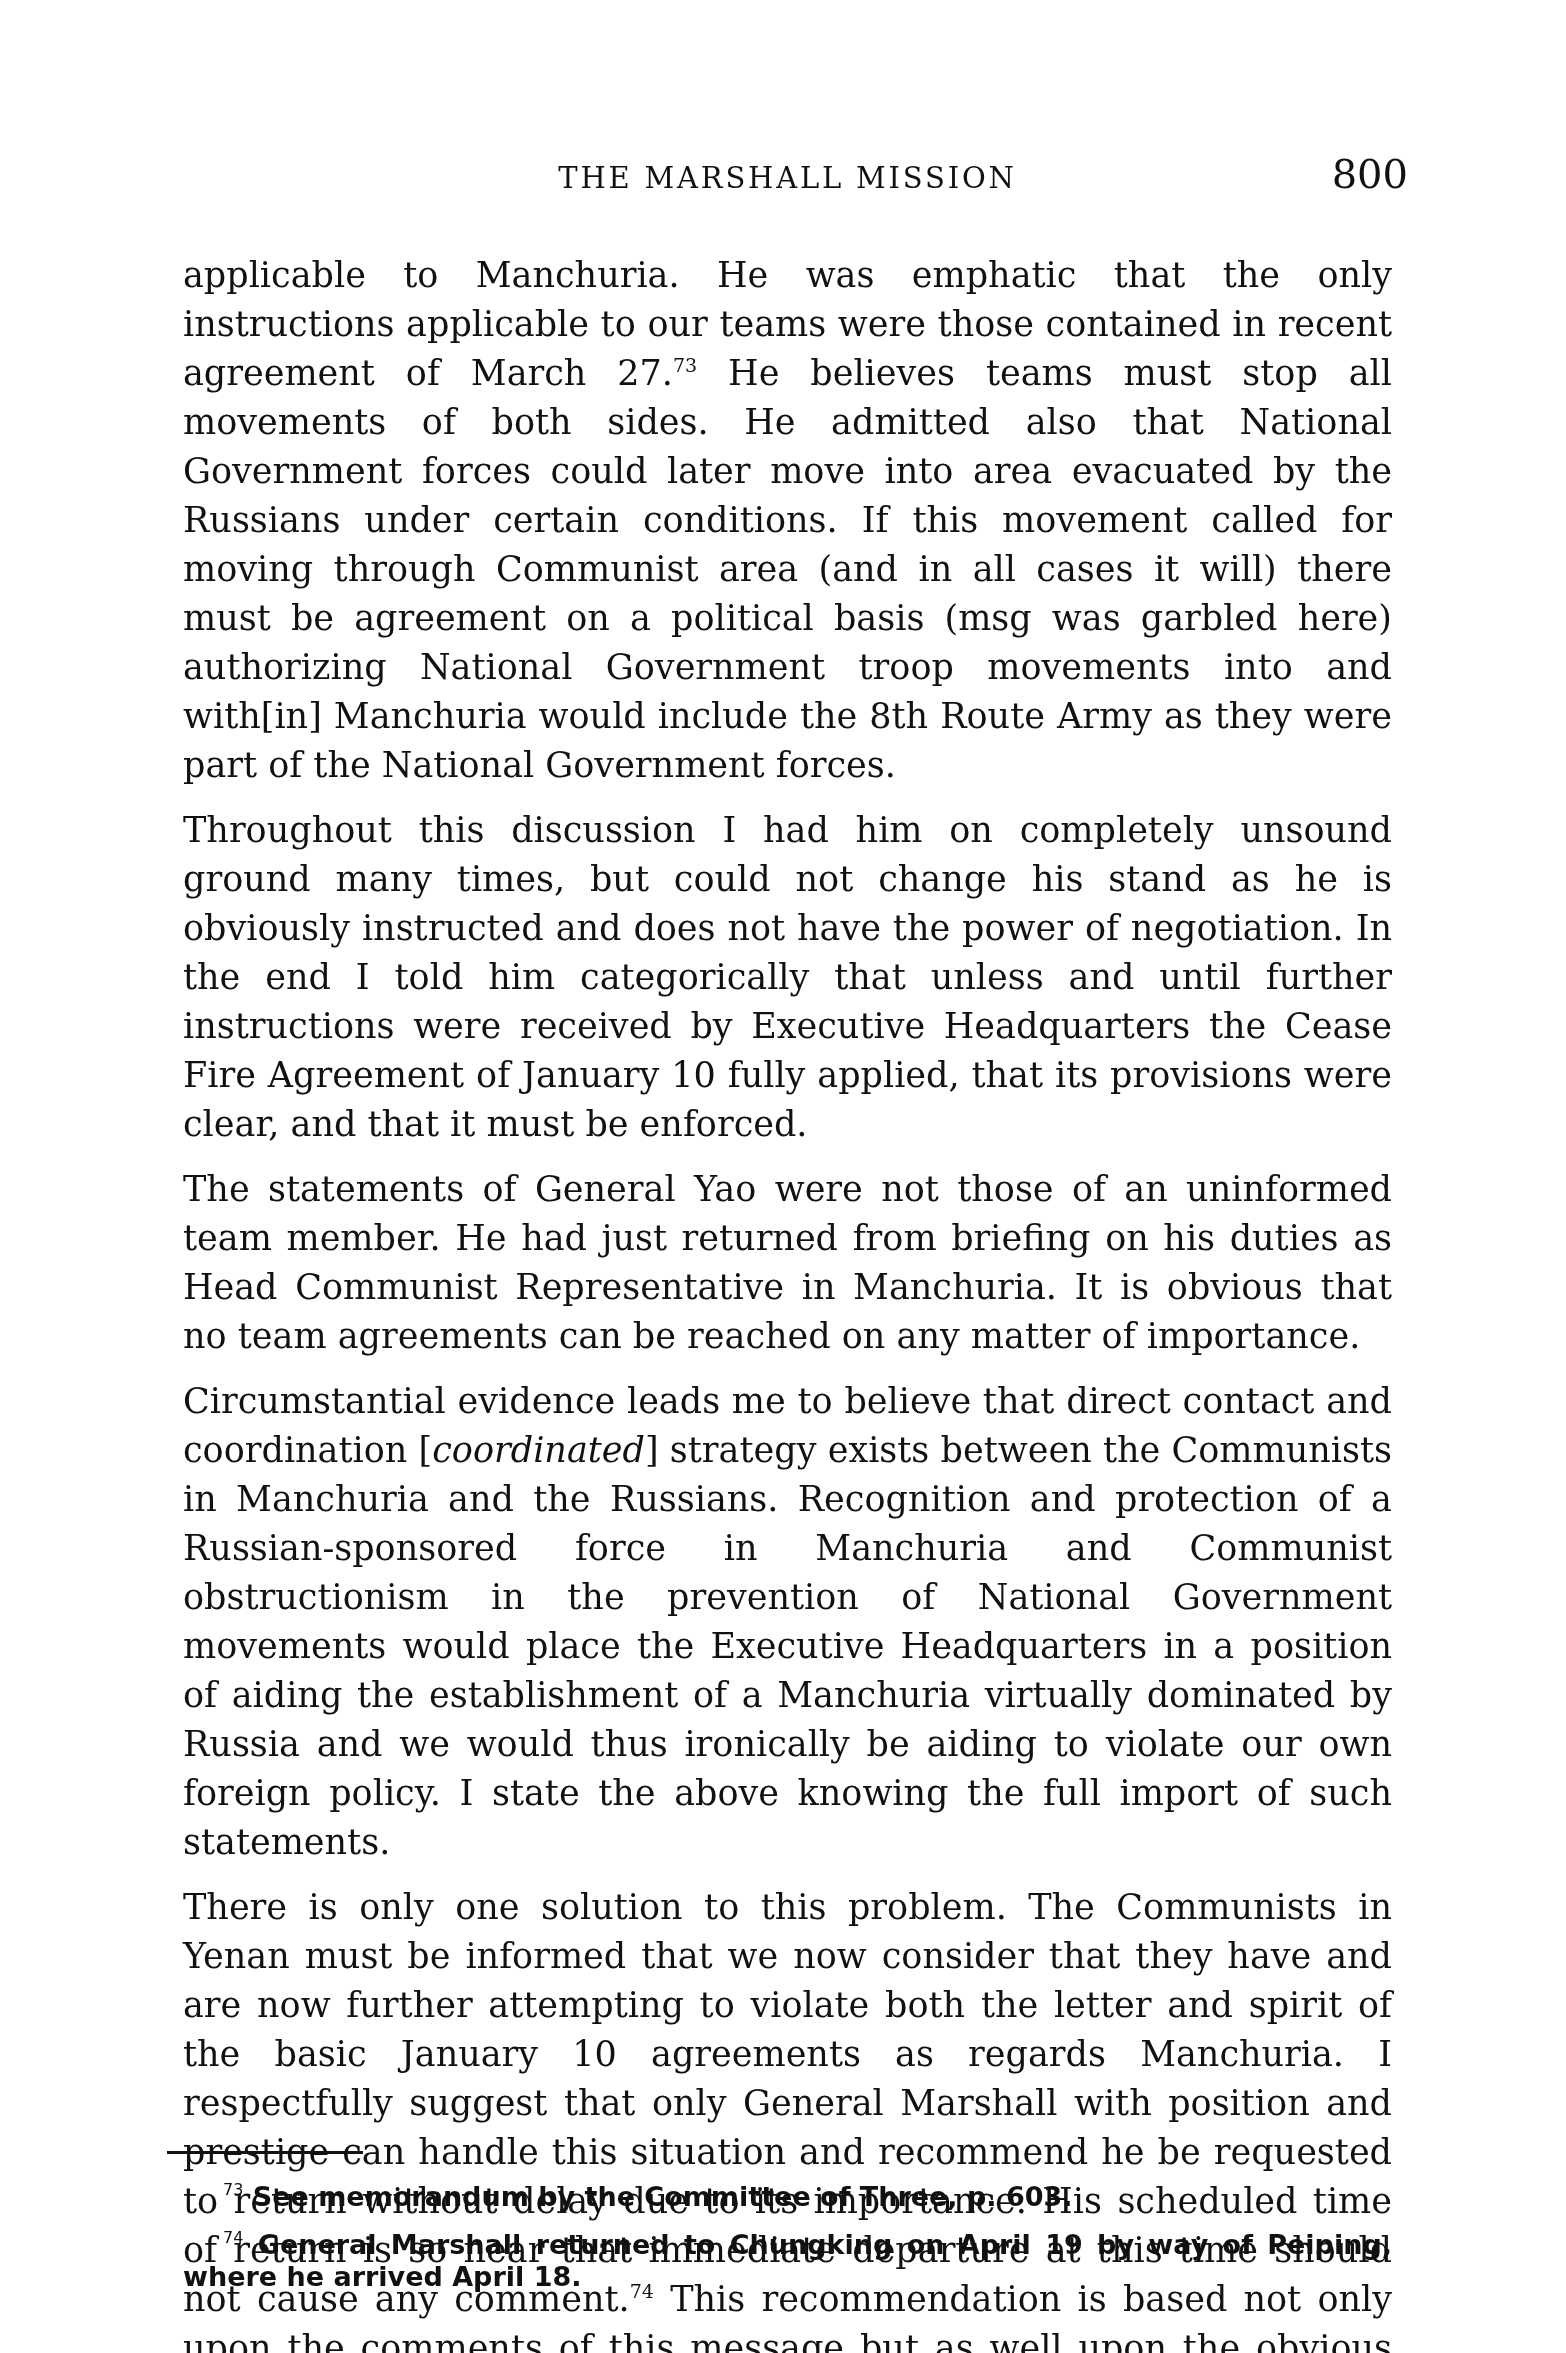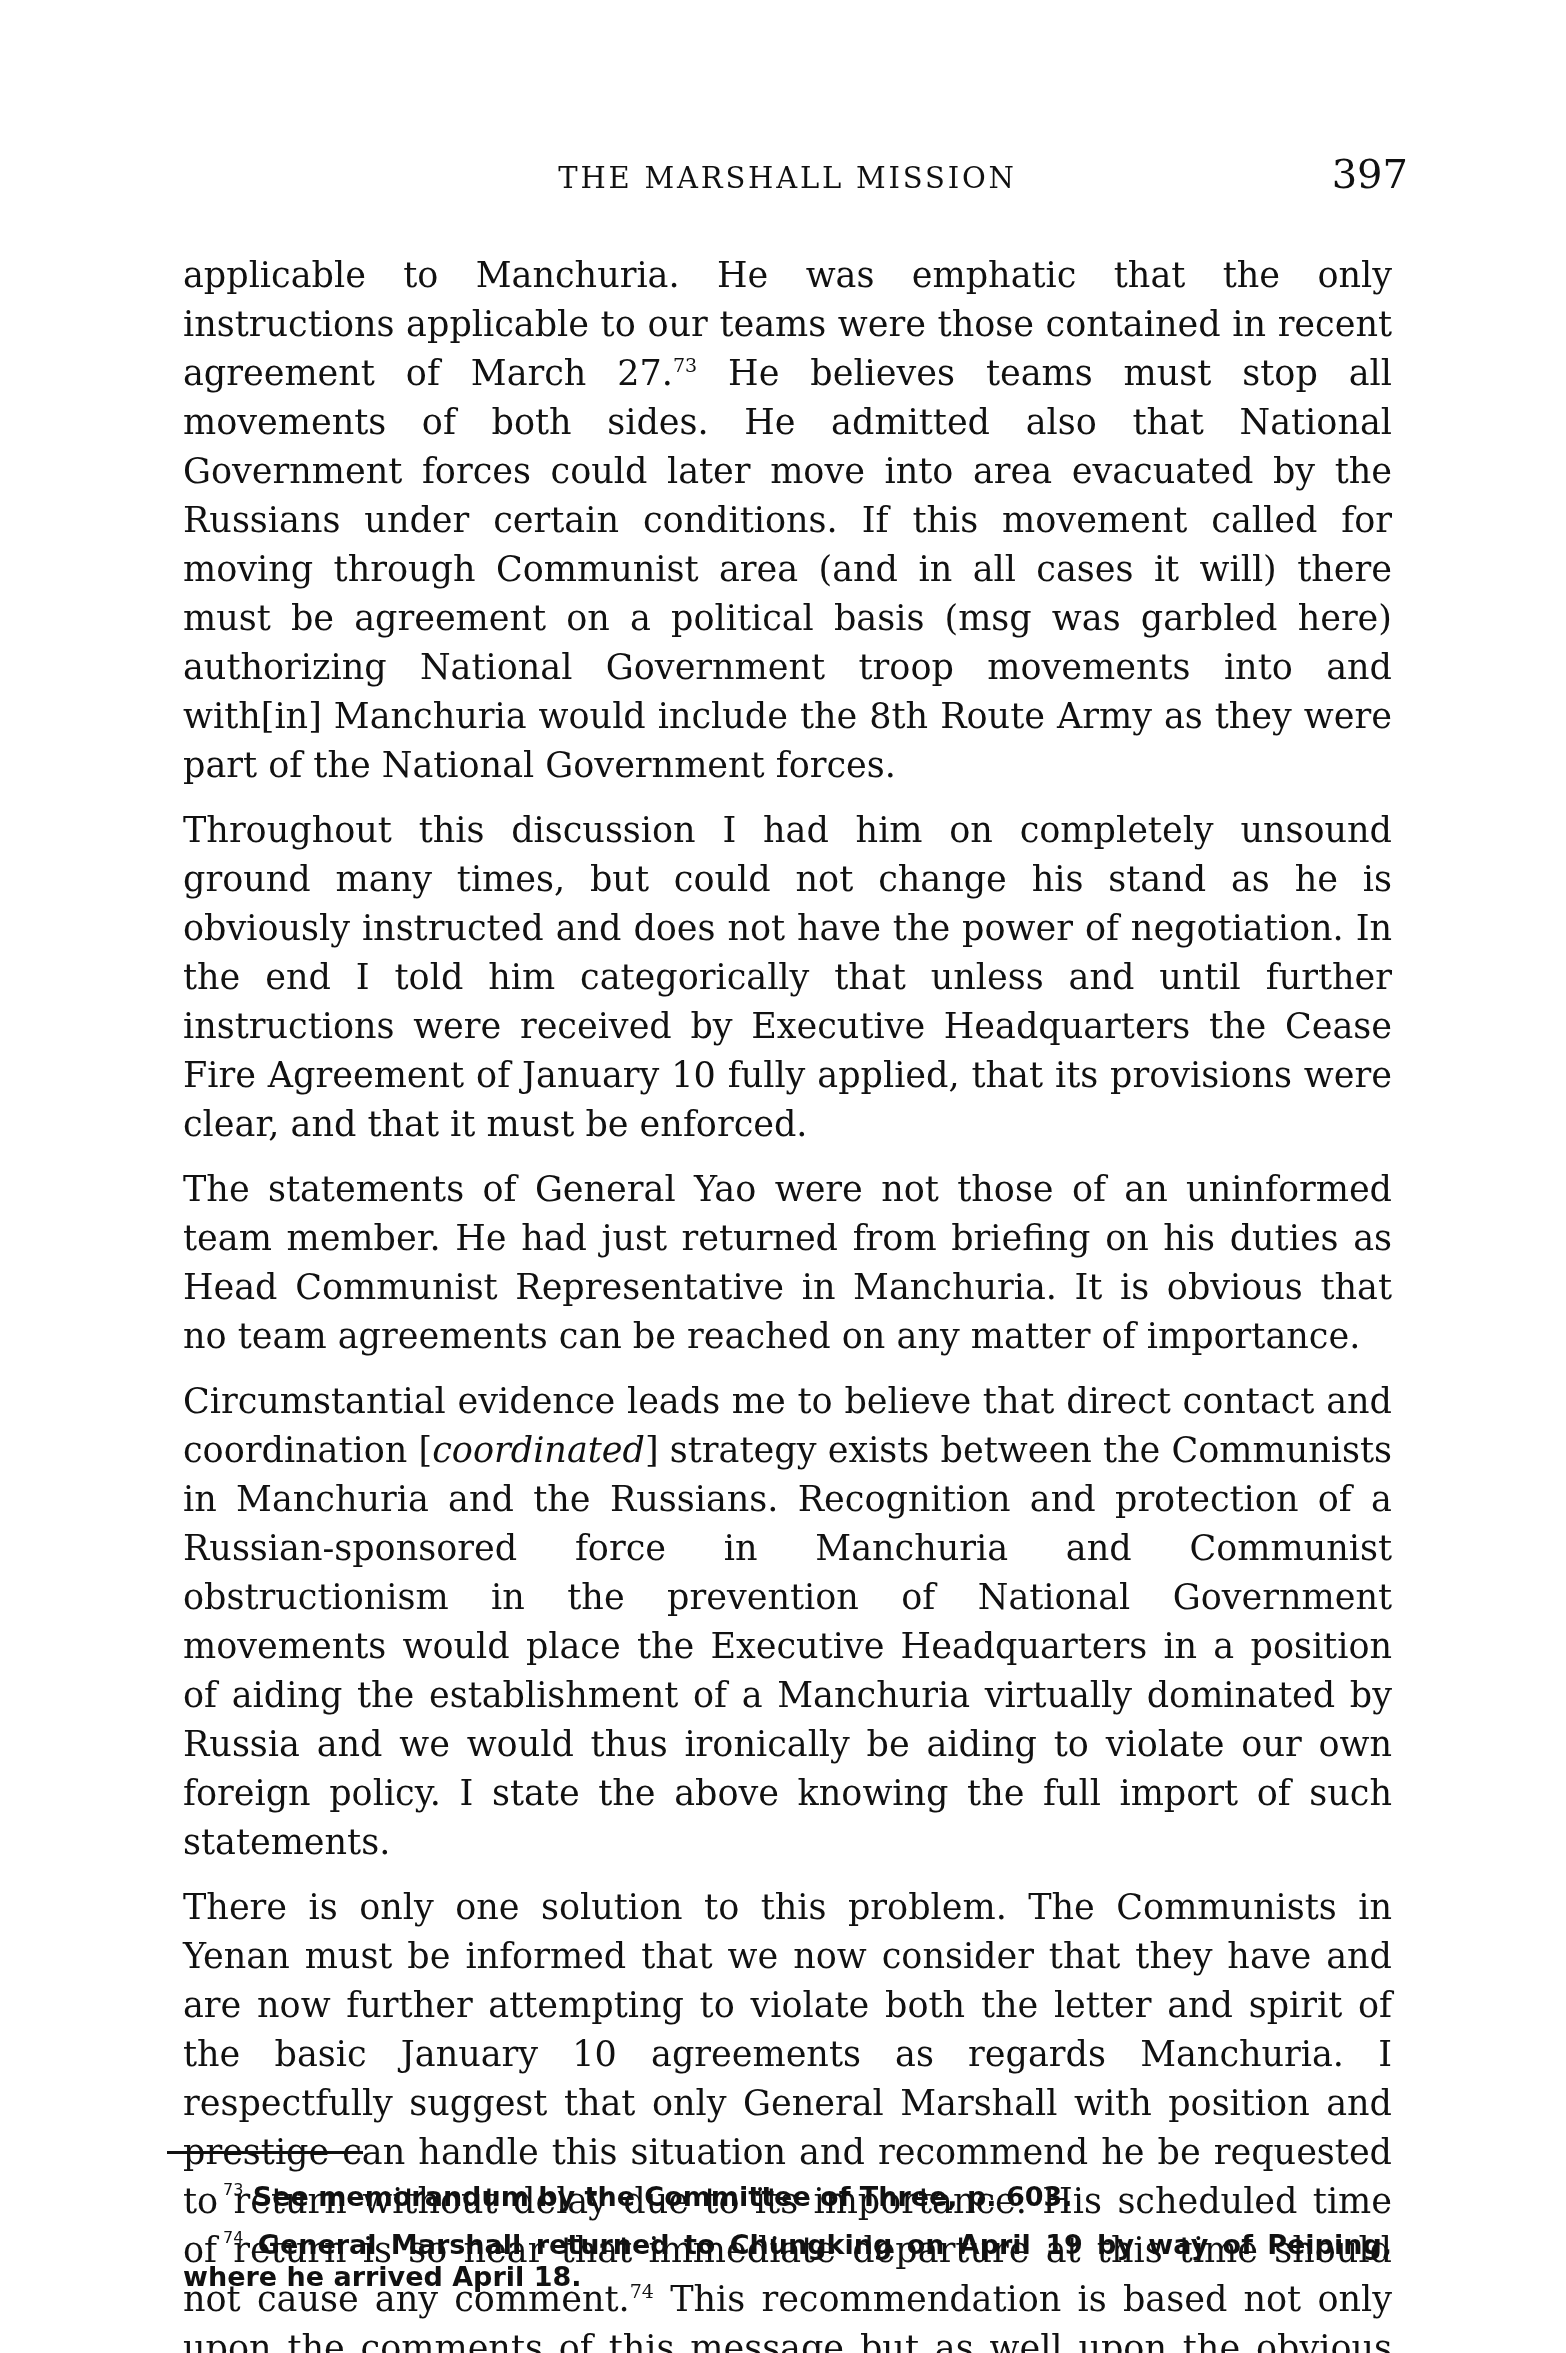--- a/index.html
+++ b/index.html
@@ -15,21 +15,21 @@
   .footnotes { position: absolute; left: 167px; top: 2165px; width: 1241px; font-size: 27px; line-height: 32px; font-family: "DejaVu Sans", "Liberation Sans", sans-serif; font-weight: bold; text-align: justify; }
   .footnote { margin: 16px; text-indent: 40px; }
   .footnote sup { font-size: 16px; vertical-align: 11.3px; font-weight: normal; }
   em { }
 </style>
 </head>
 <body>
 
 <div class="header">
   <div class="running-head">THE MARSHALL MISSION</div>
-  <div class="page-number">397</div>
+  <div class="page-number">800</div>
 </div>
 
 <div class="body-text">
   <p class="para">
     <span>applicable to Manchuria. He was emphatic that the only instructions applicable to our teams were those contained in recent agreement of March 27.</span><sup>73</sup><span> He believes teams must stop all movements of both sides. He admitted also that National Government forces could later move into area evacuated by the Russians under certain conditions. If this movement called for moving through Communist area (and in all cases it will) there must be agreement on a political basis (msg was garbled here) authorizing National Government troop movements into and with[in] Manchuria would include the 8th Route Army as they were part of the National Government forces.</span>
   </p>
   <p class="para">
     <span>Throughout this discussion I had him on completely unsound ground many times, but could not change his stand as he is obviously instructed and does not have the power of negotiation. In the end I told him categorically that unless and until further instructions were received by Executive Headquarters the Cease Fire Agreement of January 10 fully applied, that its provisions were clear, and that it must be enforced.</span>
   </p>
   <p class="para">

